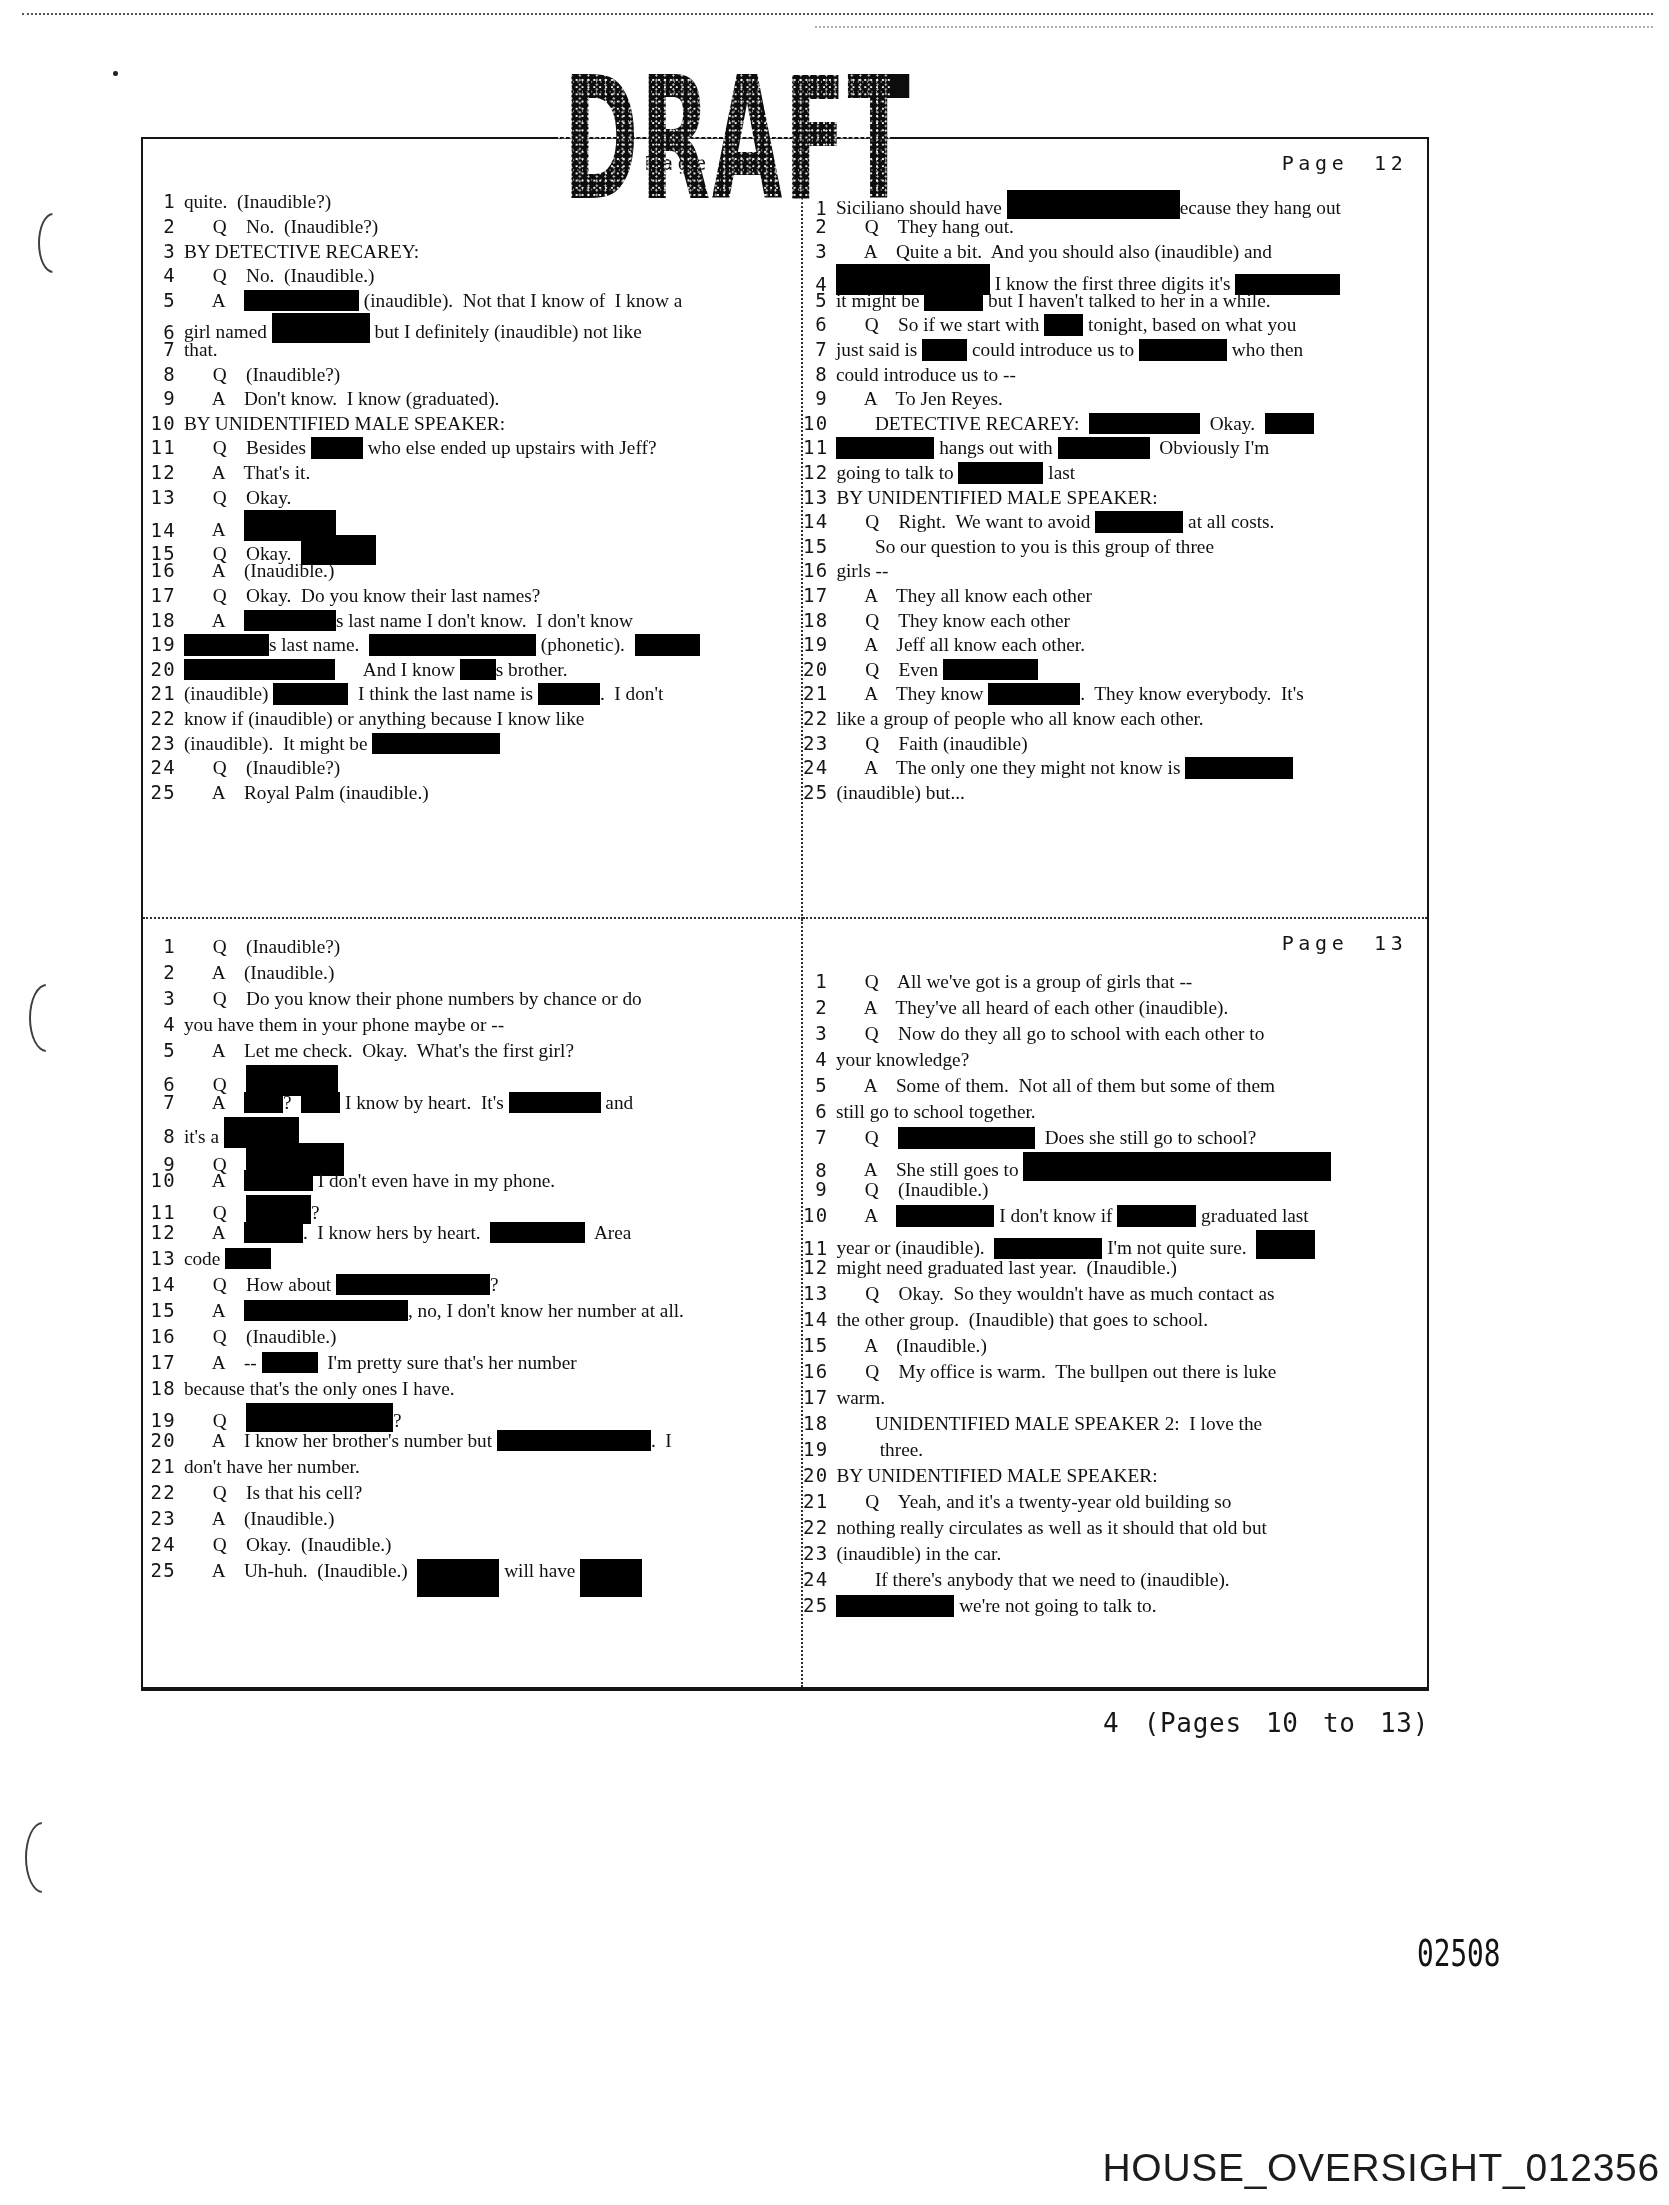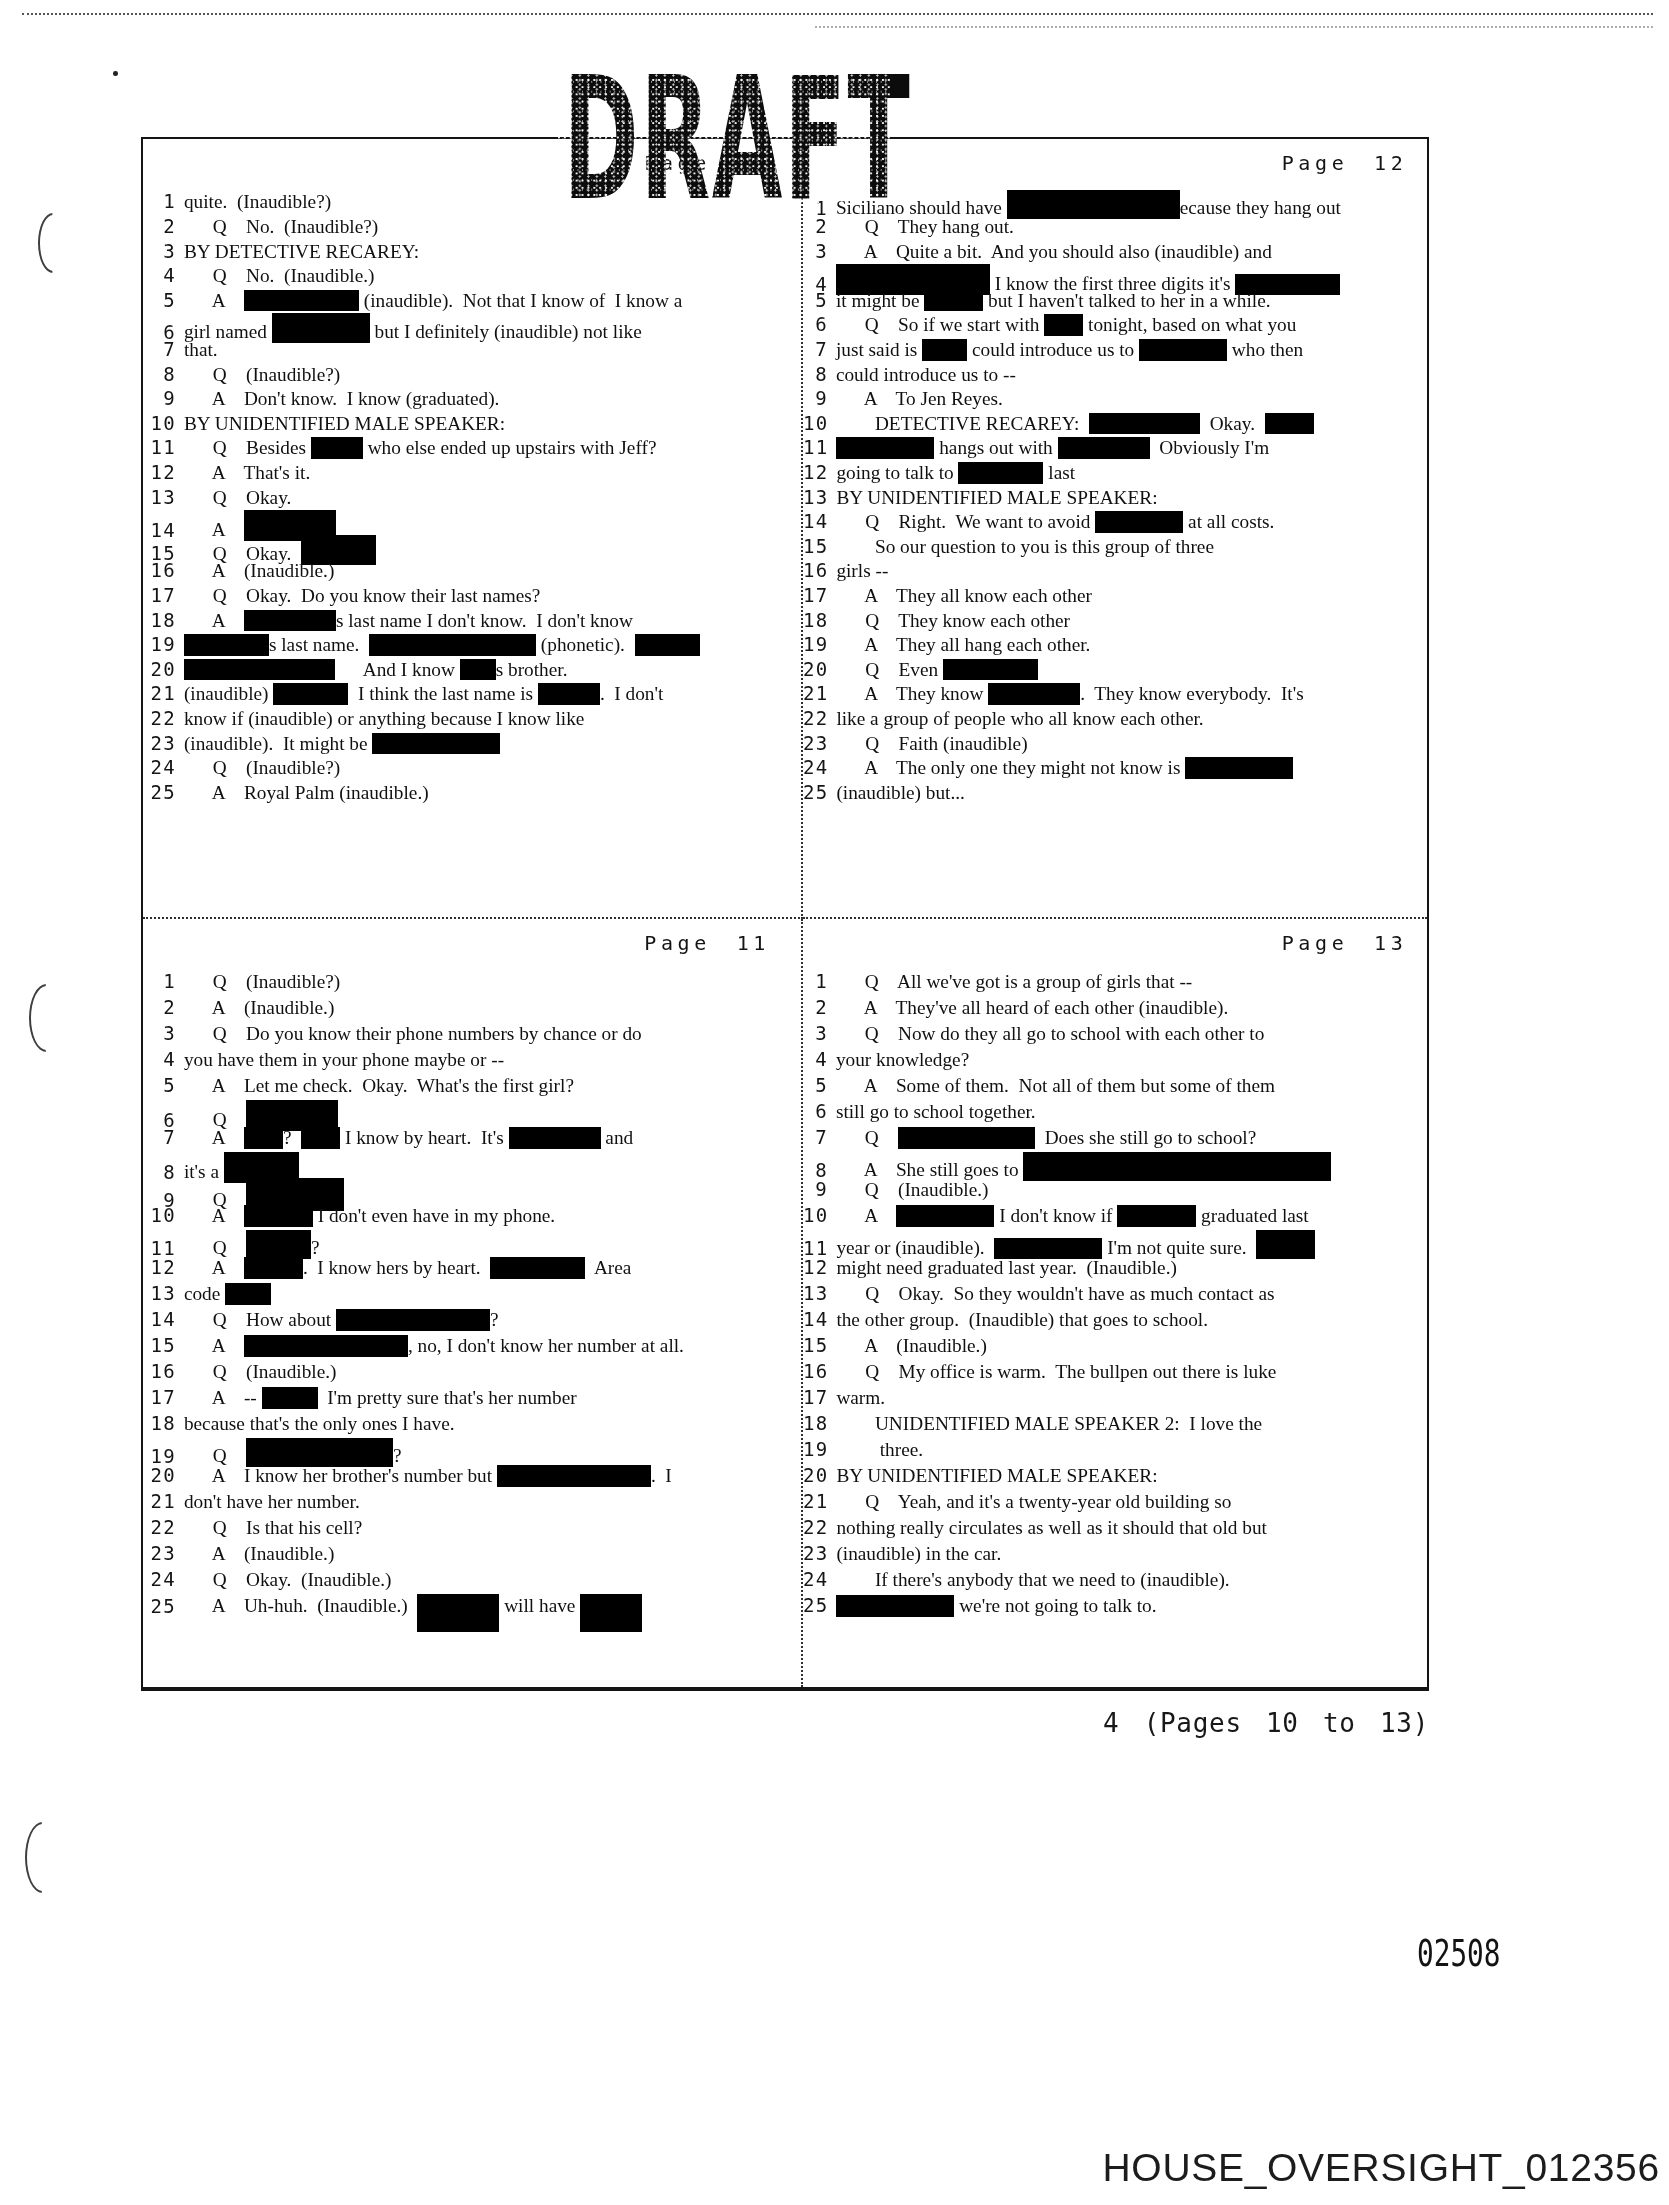--- a/index.html
+++ b/index.html
@@ -130,31 +130,30 @@
           <div class="line"><span class="ln">9</span><span class="txt">      A    To Jen Reyes.</span></div>
           <div class="line"><span class="ln">10</span><span class="txt">        DETECTIVE RECAREY:  <span class="redact" style="width: 111px; background: rgb(0, 0, 0);"></span>  Okay.  <span class="redact" style="width: 49px; background: rgb(0, 0, 0);"></span></span></div>
           <div class="line"><span class="ln">11</span><span class="txt"><span class="redact" style="width: 98px; background: rgb(0, 0, 0);"></span> hangs out with <span class="redact" style="width: 92px; background: rgb(0, 0, 0);"></span>  Obviously I'm</span></div>
           <div class="line"><span class="ln">12</span><span class="txt">going to talk to <span class="redact" style="width: 85px; background: rgb(0, 0, 0);"></span> last</span></div>
           <div class="line"><span class="ln">13</span><span class="txt">BY UNIDENTIFIED MALE SPEAKER:</span></div>
           <div class="line"><span class="ln">14</span><span class="txt">      Q    Right.  We want to avoid <span class="redact" style="width: 88px; background: rgb(0, 0, 0);"></span> at all costs.</span></div>
           <div class="line"><span class="ln">15</span><span class="txt">        So our question to you is this group of three</span></div>
           <div class="line"><span class="ln">16</span><span class="txt">girls --</span></div>
           <div class="line"><span class="ln">17</span><span class="txt">      A    They all know each other</span></div>
           <div class="line"><span class="ln">18</span><span class="txt">      Q    They know each other</span></div>
-          <div class="line"><span class="ln">19</span><span class="txt">      A    They all hang each other.</span></div>
+          <div class="line"><span class="ln">19</span><span class="txt">      A    Jeff all know each other.</span></div>
           <div class="line"><span class="ln">20</span><span class="txt">      Q    Even <span class="redact" style="width: 95px; background: rgb(0, 0, 0);"></span></span></div>
           <div class="line"><span class="ln">21</span><span class="txt">      A    They know <span class="redact" style="width: 92px; background: rgb(0, 0, 0);"></span>.  They know everybody.  It's</span></div>
           <div class="line"><span class="ln">22</span><span class="txt">like a group of people who all know each other.</span></div>
           <div class="line"><span class="ln">23</span><span class="txt">      Q    Faith (inaudible)</span></div>
           <div class="line"><span class="ln">24</span><span class="txt">      A    The only one they might not know is <span class="redact" style="width: 108px; background: rgb(0, 0, 0);"></span></span></div>
           <div class="line"><span class="ln">25</span><span class="txt">(inaudible) but...</span></div>
         </div>
     </section>
     <section class="cell bottom left">
-      <div class="page-header">Page 11</div>
       <div class="page-body">
           <div class="line"><span class="ln">1</span><span class="txt">      Q    (Inaudible?)</span></div>
           <div class="line"><span class="ln">2</span><span class="txt">      A    (Inaudible.)</span></div>
           <div class="line"><span class="ln">3</span><span class="txt">      Q    Do you know their phone numbers by chance or do</span></div>
           <div class="line"><span class="ln">4</span><span class="txt">you have them in your phone maybe or --</span></div>
           <div class="line"><span class="ln">5</span><span class="txt">      A    Let me check.  Okay.  What's the first girl?</span></div>
           <div class="line"><span class="ln">6</span><span class="txt">      Q    <span class="redact" style="width: 92px; height: 31px; background: rgb(0, 0, 0);"></span></span></div>
           <div class="line"><span class="ln">7</span><span class="txt">      A    <span class="redact" style="width: 39px; background: rgb(0, 0, 0);"></span>?  <span class="redact" style="width: 39px; background: rgb(0, 0, 0);"></span> I know by heart.  It's <span class="redact" style="width: 92px; background: rgb(0, 0, 0);"></span> and</span></div>
           <div class="line"><span class="ln">8</span><span class="txt">it's a <span class="redact" style="width: 75px; height: 31px; background: rgb(0, 0, 0);"></span></span></div>
           <div class="line"><span class="ln">9</span><span class="txt">      Q    <span class="redact" style="width: 98px; height: 33px; background: rgb(0, 0, 0);"></span></span></div>

